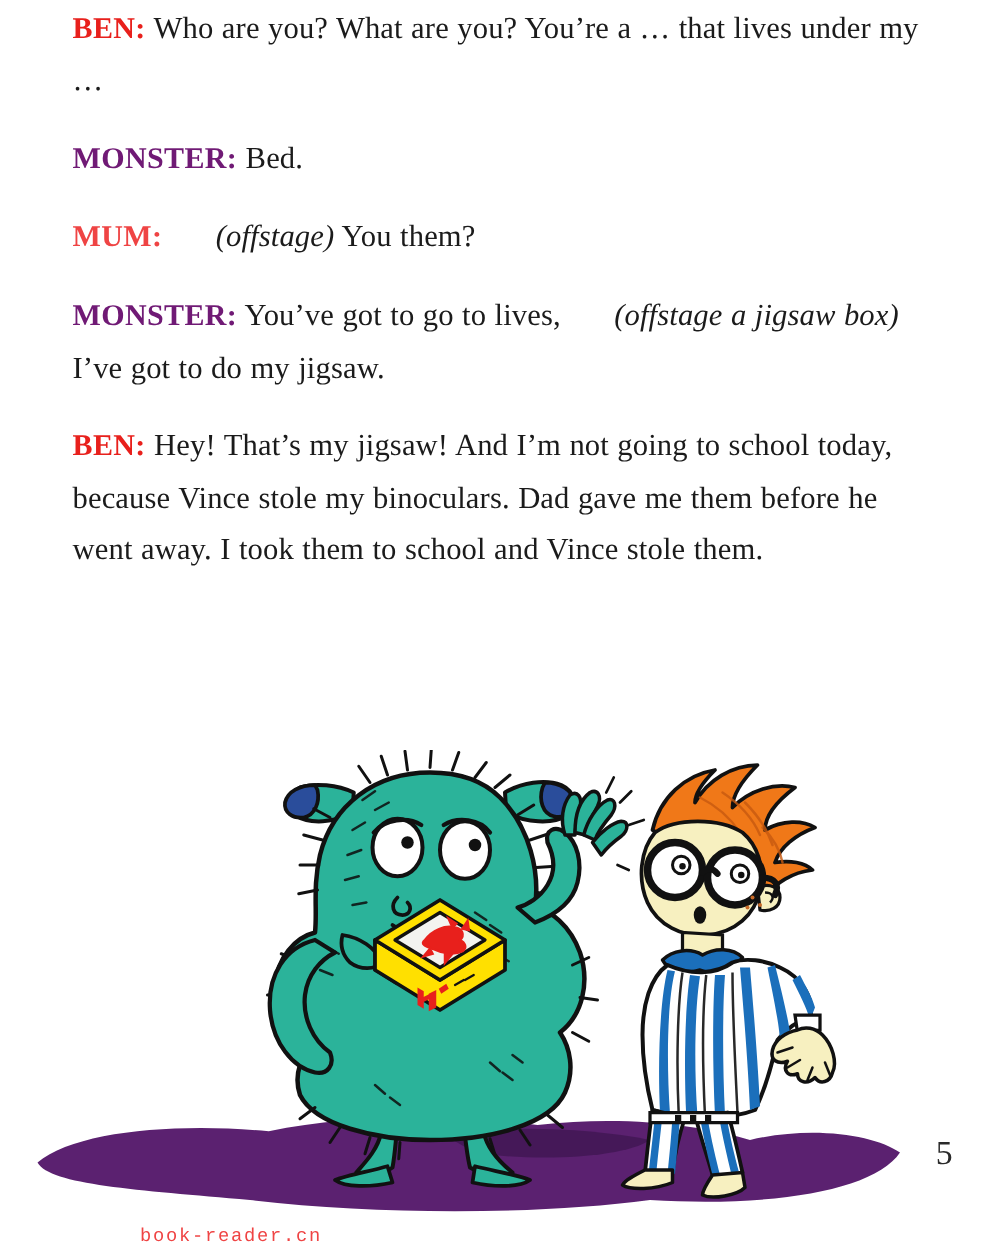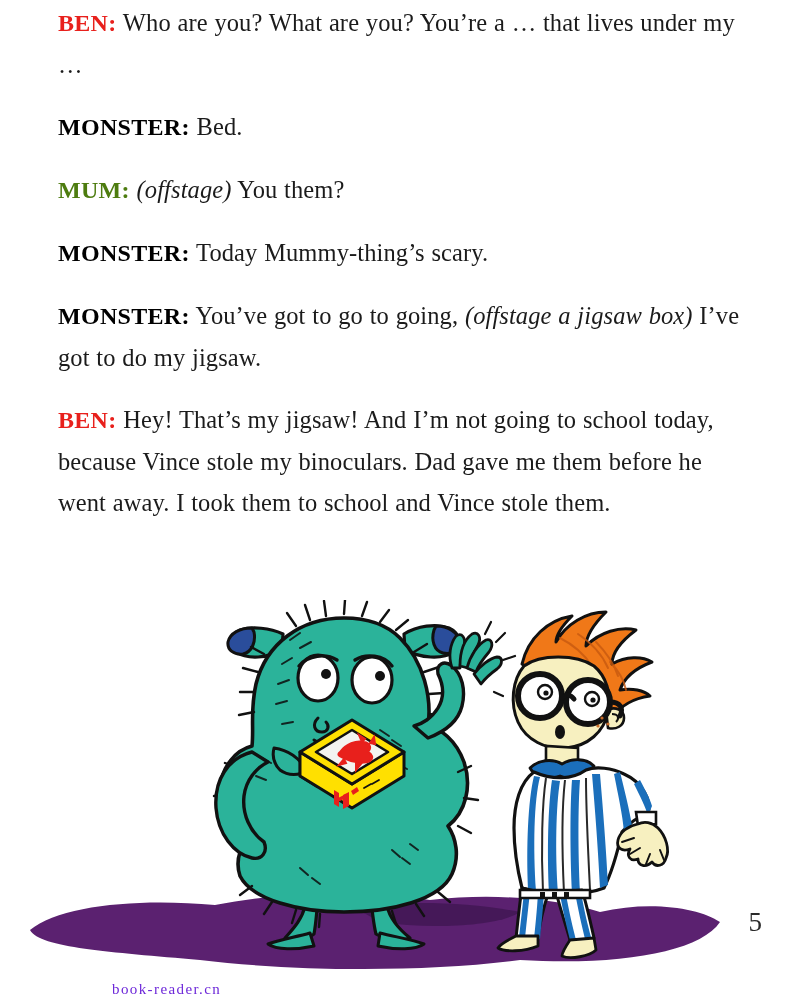--- a/index.html
+++ b/index.html
@@ -42,24 +42,24 @@
     word-spacing: 0.5px;
   }
 
   .speaker {
     font-weight: bold;
     font-family: "Liberation Serif", "DejaVu Serif", serif;
     letter-spacing: 0.3px;
     font-size: 24px;
   }
   .speaker.ben     { color: #e8201c; }
-  .speaker.monster { color: #000000; }
-  .speaker.mum     { color: #4d7c0f; }
-
-  .stage-dir { font-style: italic; }
+  .speaker.monster { color: #701a75; }
+  .speaker.mum     { color: #ef4444; }
+
+  .stage-dir { font-style: italic; margin-left: 36px; }
 
   
   #illustration {
     position: absolute;
     left: 0;
     top: 600px;
     width: 800px;
     height: 380px;
   }
   #illustration svg { display: block; }
@@ -73,22 +73,22 @@
     font-family: "Liberation Serif", "DejaVu Serif", serif;
     color: #2a2a2a;
   }
 
   #watermark {
     position: absolute;
     left: 112px;
     bottom: 8px;
     font-size: 15px;
     letter-spacing: 1.4px;
-    color: #6d28d9;
-    font-family: Liberation Serif, serif;
+    color: #ef4444;
+    font-family: Liberation Mono, monospace;
   }
 </style>
 </head>
 <body>
 
 <div id="page">
 
   <div id="script">
 
     <p class="speech">
@@ -97,27 +97,24 @@
 
     <p class="speech">
       <span class="speaker monster">MONSTER:</span><span class="line-text"> Bed.</span>
     </p>
 
 
     <p class="speech">
       <span class="speaker mum">MUM:</span><span class="stage-dir"> (offstage)</span><span class="line-text"> You them?</span>
     </p>
 
+
+
     <p class="speech">
-      <span class="speaker monster">MONSTER:</span><span class="line-text"> Today Mummy-thing’s scary.</span>
-    </p>
-
-
-    <p class="speech">
-      <span class="speaker monster">MONSTER:</span><span class="line-text"> You’ve got to go to going,</span><span class="stage-dir"> (offstage a jigsaw box)</span><span class="line-text"> I’ve got to do my jigsaw.</span>
+      <span class="speaker monster">MONSTER:</span><span class="line-text"> You’ve got to go to lives,</span><span class="stage-dir"> (offstage a jigsaw box)</span><span class="line-text"> I’ve got to do my jigsaw.</span>
     </p>
 
     <p class="speech">
       <span class="speaker ben">BEN:</span><span class="line-text"> Hey! That’s my jigsaw! And I’m not going to school today, because Vince stole my binoculars. Dad gave me them before he went away. I took them to school and Vince stole them.</span>
     </p>
 
   </div>
 
   <div id="illustration">
     <svg width="800" height="380" viewBox="0 0 800 380" xmlns="http://www.w3.org/2000/svg">

